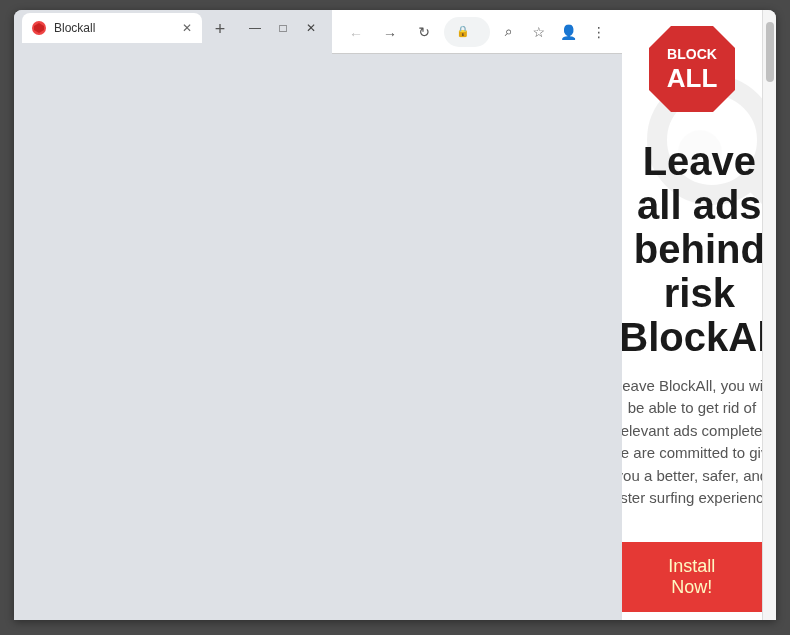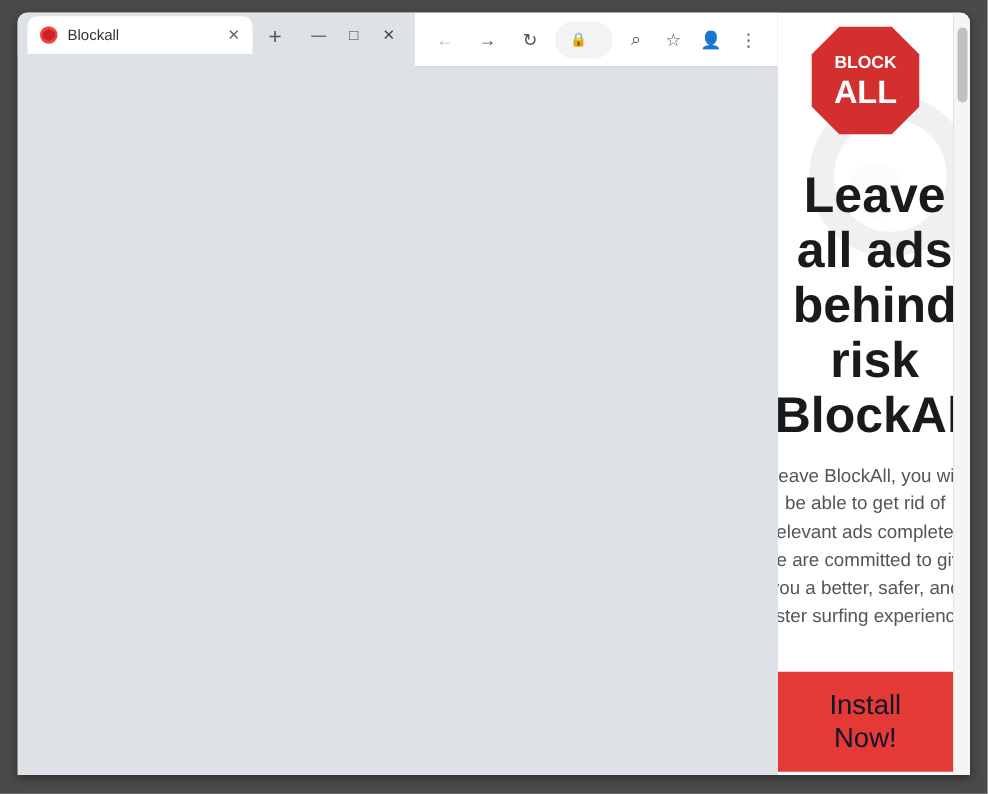--- a/index.html
+++ b/index.html
@@ -238,25 +238,25 @@
     .sub-text {
       font-size: 15px;
       color: #555;
       line-height: 1.5;
       max-width: 500px;
       margin-bottom: 32px;
     }
 
     .install-btn {
       background: #e53935;
-      color: #0f172a;
+      color: #fef9c3;
       border: none;
       border-radius: 4px;
       padding: 14px 50px;
-      font-size: 22px;
+      font-size: 18px;
       font-weight: 500;
       cursor: pointer;
       transition: background 0.2s;
     }
 
     
     .scrollbar-track {
       width: 14px;
       background: #f5f5f5;
       border-left: 1px solid #ddd;

